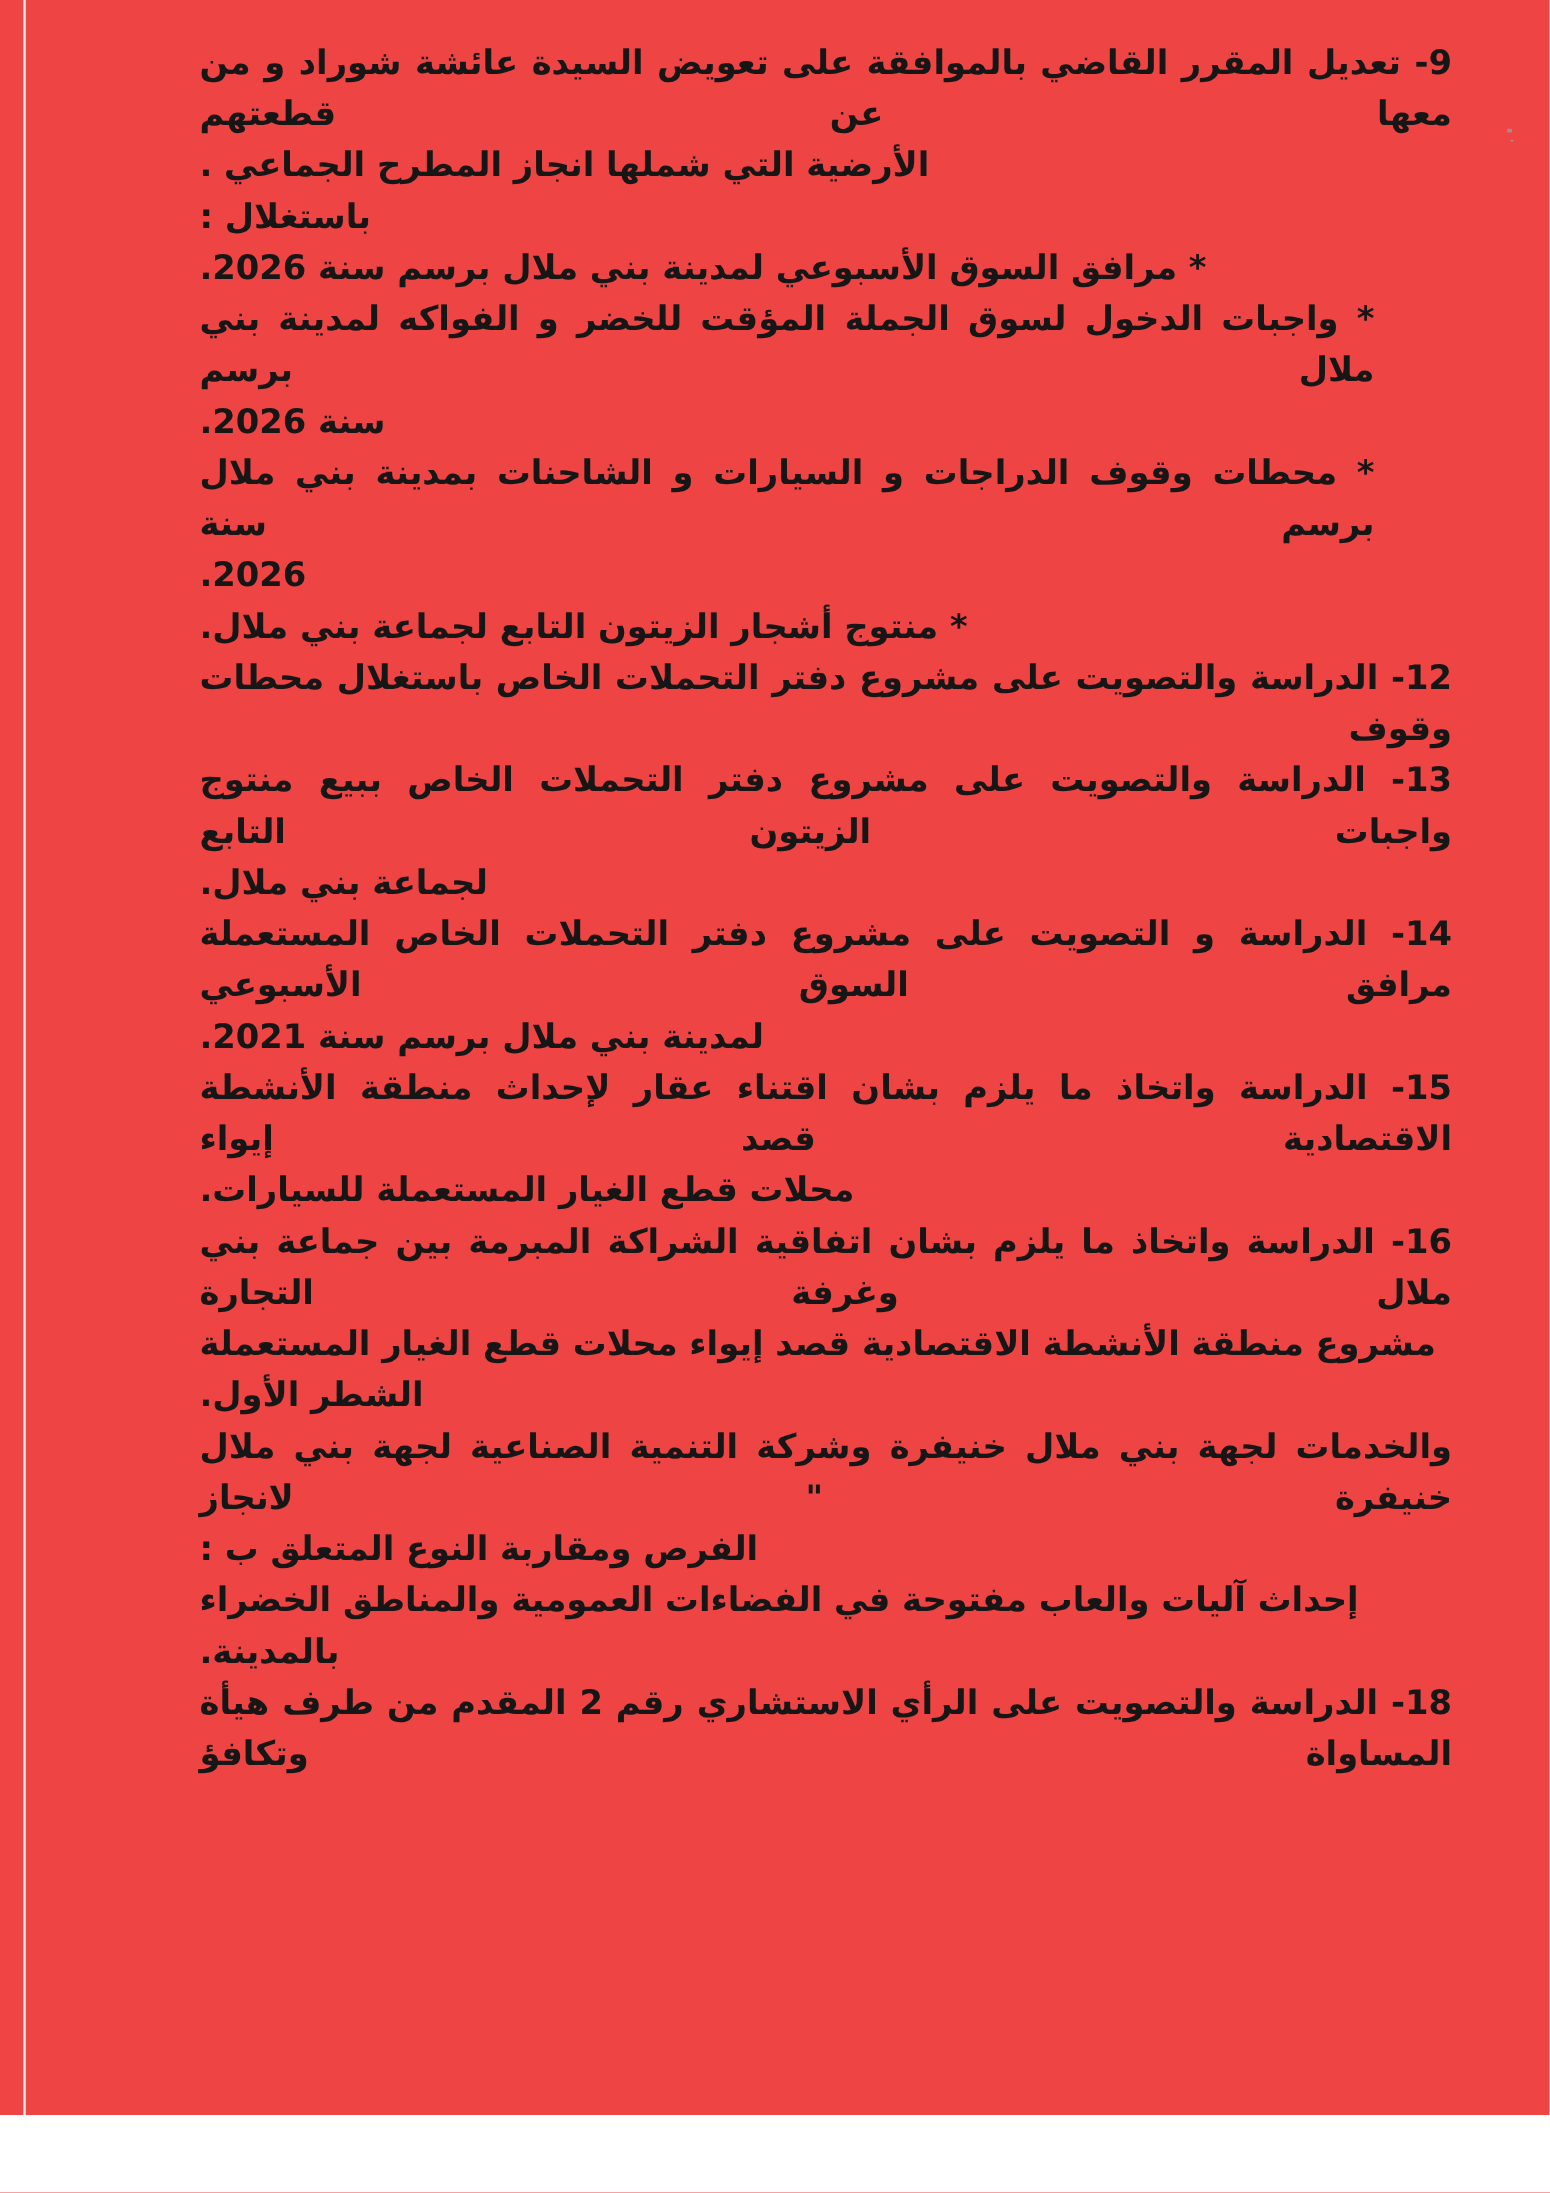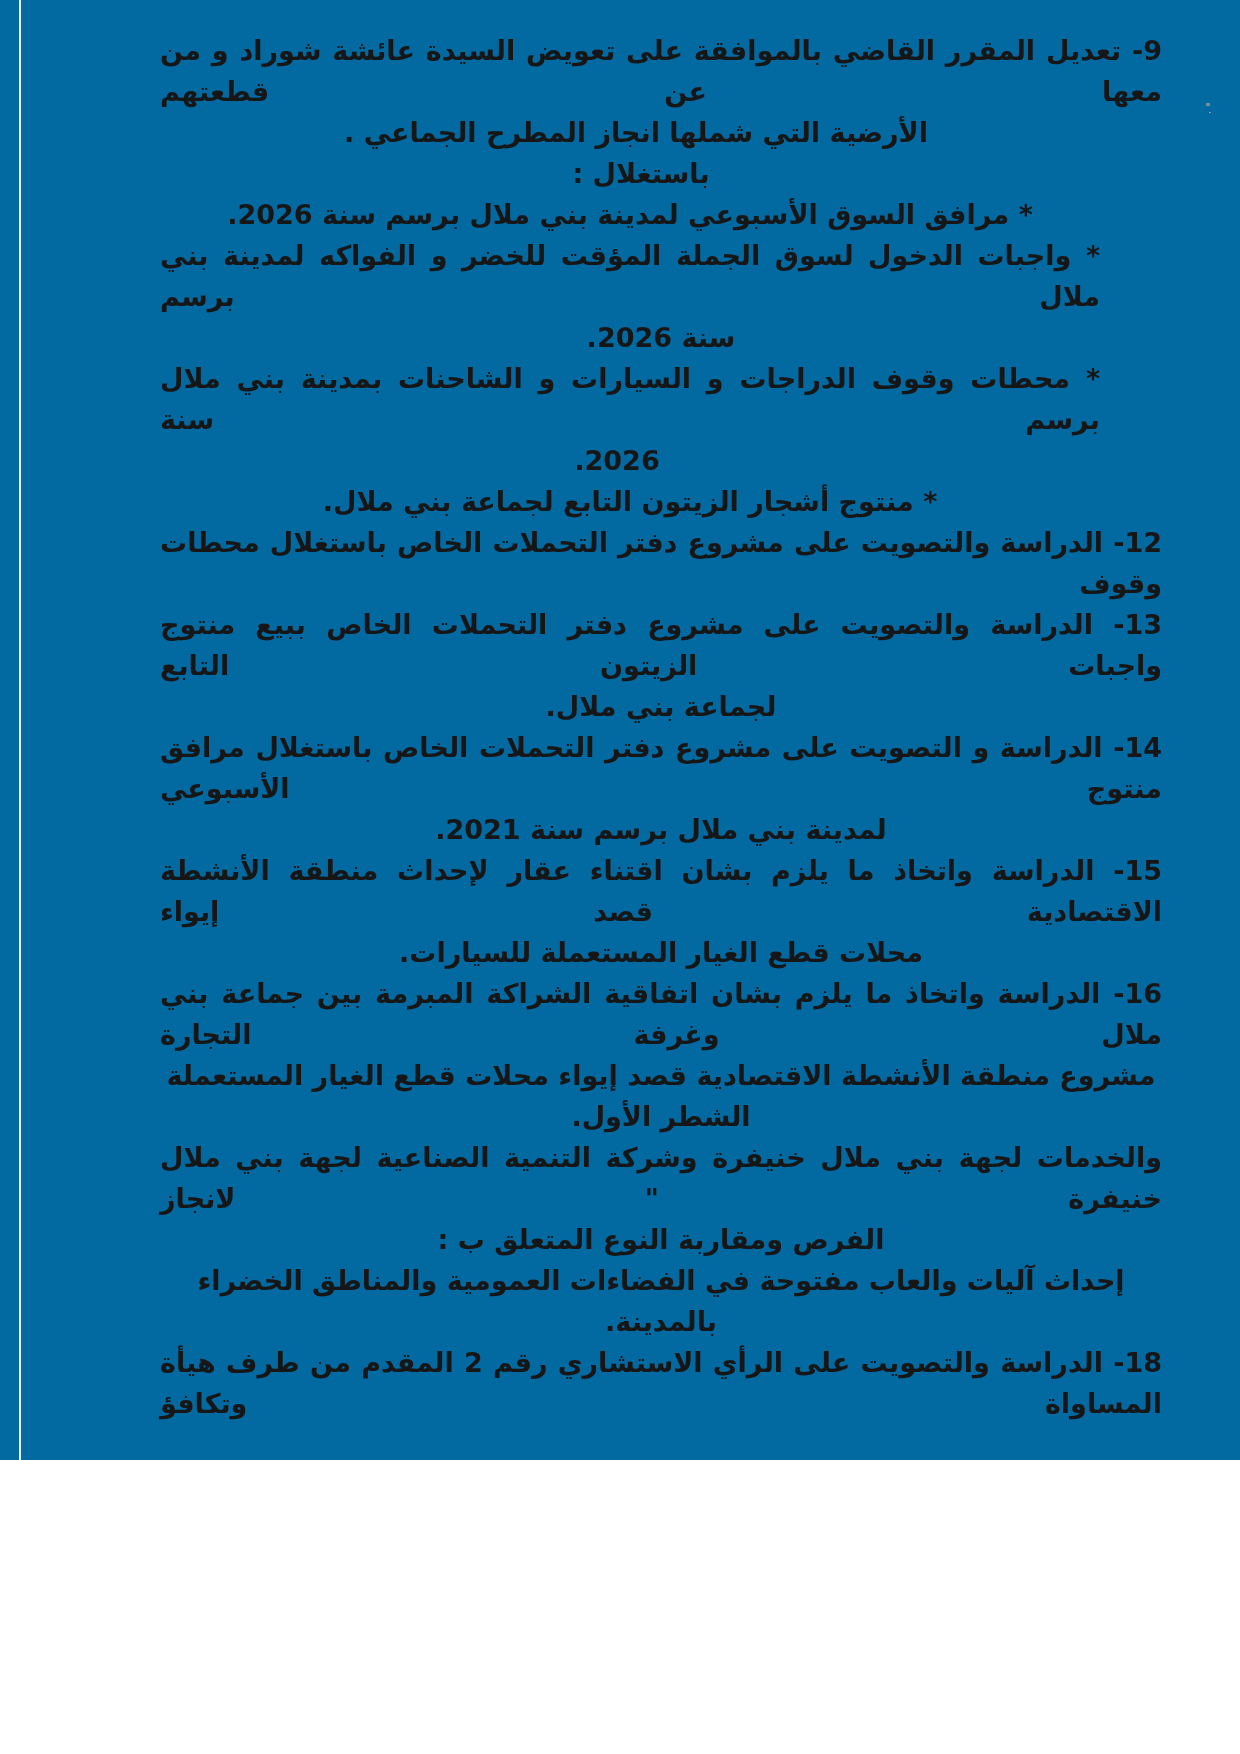--- a/index.html
+++ b/index.html
@@ -3,22 +3,22 @@
 <meta charset="utf-8">
 <style>
   html, body { margin: 0; padding: 0; }
   body {
     width: 1240px; height: 1754px;
     background: #ffffff;
     font-family: "DejaVu Sans", sans-serif;
   }
   .page {
     position: relative;
-    width: 1240px; height: 1460px;
-    background: #0369a1;
+    width: 1240px; height: 1692px;
+    background: #ef4444;
     overflow: hidden;
     color: #151515;
     margin-left: 10px;
   }
   
   .scan-edge {
     position: absolute;
     left: 19px; top: 0;
     width: 2px; height: 1754px;
     background: #ececea;
@@ -40,21 +40,21 @@
     left: 160px;
     direction: rtl;
     font-size: 27px;
     font-weight: 700;
     line-height: 41px;
     color: #161616;
   }
   p.item { margin: 0; padding: 0; }
   .line {
     display: block;
-    text-align: center;
+    text-align: left;
     text-justify: inter-word;
     min-height: 41px;
   }
   .line.fill {
     text-align: justify;
     text-align-last: justify;
   }
   .num {
     font-weight: 700;
     letter-spacing: 0.5px;
@@ -90,21 +90,21 @@
         <span class="line" style="margin-right: 62px;"><b class="num">*</b> <span>منتوج أشجار الزيتون التابع لجماعة بني ملال.</span></span>
       </p>
       <p class="item numbered">
         <span class="line fill"><b class="num">12-</b> <span>الدراسة والتصويت على مشروع دفتر التحملات الخاص باستغلال محطات وقوف</span></span>
       </p>
       <p class="item numbered">
         <span class="line fill"><b class="num">13-</b> <span>الدراسة والتصويت على مشروع دفتر التحملات الخاص ببيع منتوج واجبات الزيتون التابع</span></span>
         <span class="line"><span>لجماعة بني ملال.</span></span>
       </p>
       <p class="item numbered">
-        <span class="line fill"><b class="num">14-</b> <span>الدراسة و التصويت على مشروع دفتر التحملات الخاص باستغلال مرافق منتوج الأسبوعي</span></span>
+        <span class="line fill"><b class="num">14-</b> <span>الدراسة و التصويت على مشروع دفتر التحملات الخاص المستعملة مرافق السوق الأسبوعي</span></span>
         <span class="line"><span>لمدينة بني ملال برسم سنة 2021.</span></span>
       </p>
       <p class="item numbered">
         <span class="line fill"><b class="num">15-</b> <span>الدراسة واتخاذ ما يلزم بشان اقتناء عقار لإحداث منطقة الأنشطة الاقتصادية قصد إيواء</span></span>
         <span class="line"><span>محلات قطع الغيار المستعملة للسيارات.</span></span>
       </p>
       <p class="item numbered">
         <span class="line fill"><b class="num">16-</b> <span>الدراسة واتخاذ ما يلزم بشان اتفاقية الشراكة المبرمة بين جماعة بني ملال وغرفة التجارة</span></span>
         <span class="line"><span>مشروع منطقة الأنشطة الاقتصادية قصد إيواء محلات قطع الغيار المستعملة الشطر الأول.</span></span>
         <span class="line fill"><span>والخدمات لجهة بني ملال خنيفرة وشركة التنمية الصناعية لجهة بني ملال خنيفرة " لانجاز</span></span>

